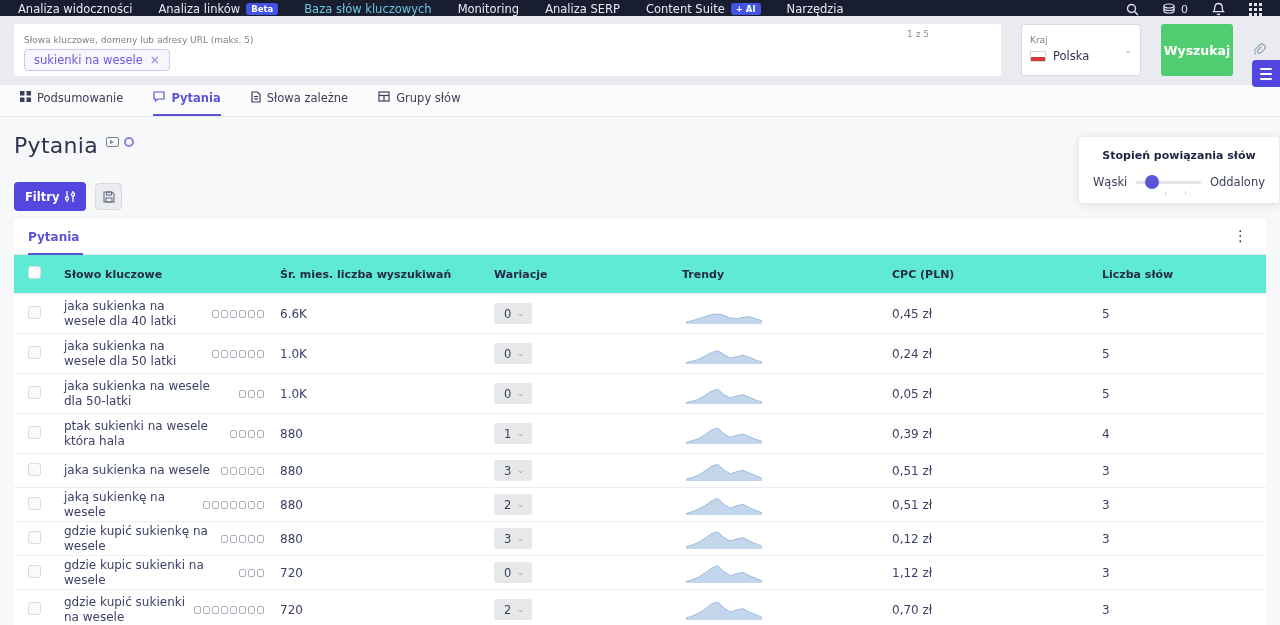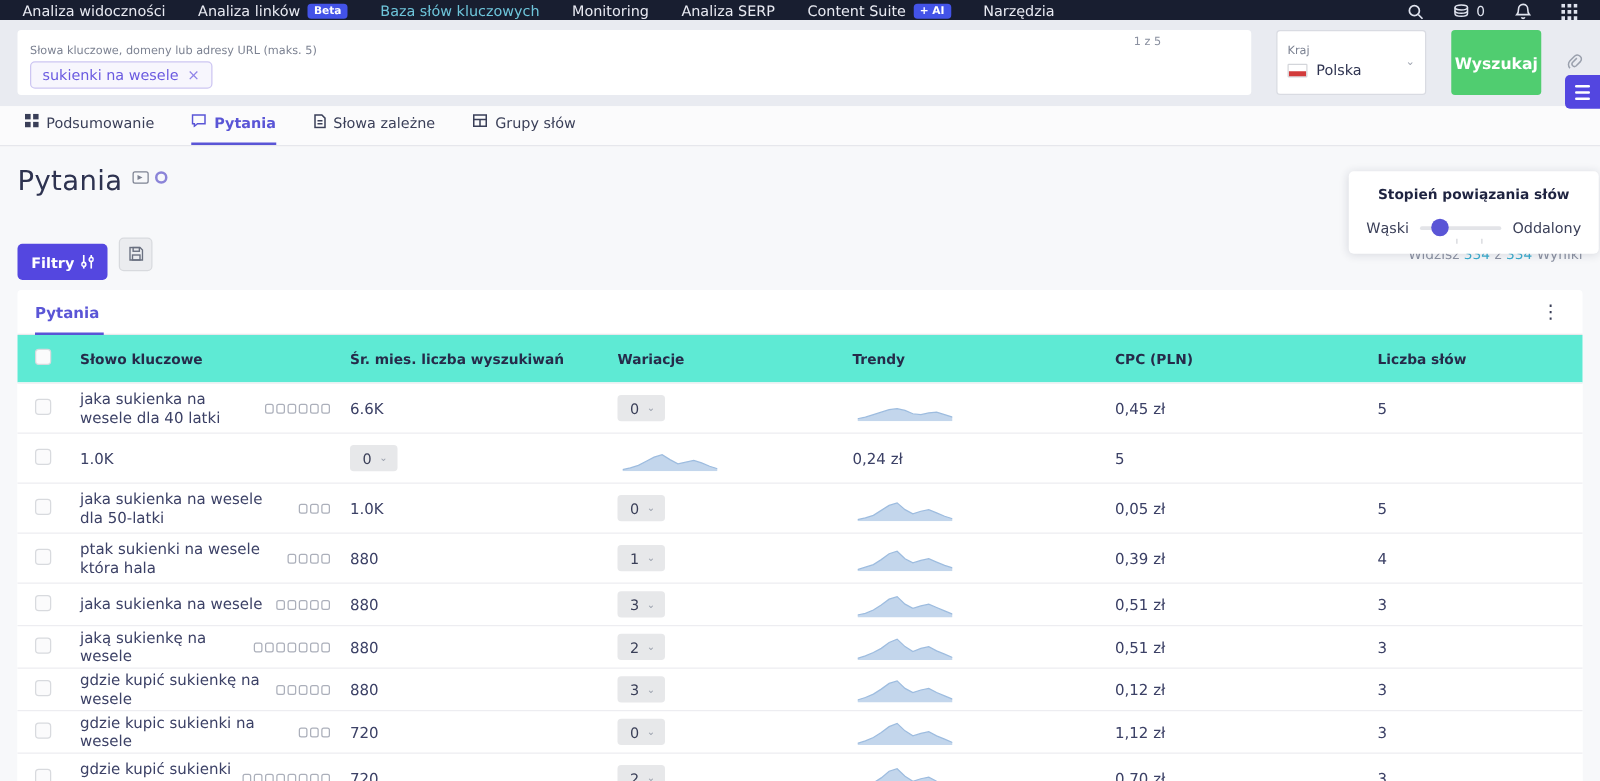--- a/index.html
+++ b/index.html
@@ -66,21 +66,21 @@
     box-shadow:0 1px 8px rgba(30,35,64,.14); padding:12px 14px 14px 14px; z-index:4; }
   .slider-title { font-size:11px; font-weight:bold; color:#1e2340; text-align:center; }
   .slider-row { display:flex; align-items:center; gap:9px; margin-top:13px; font-size:11.5px; color:#3a3f58; }
   .slider-track-wrap { flex:1; position:relative; height:14px; cursor:pointer; }
   .slider-track { position:absolute; top:6px; left:0; right:0; height:3px; background:#e3e4e8; border-radius:2px; }
   .slider-handle { position:absolute; top:0px; left:14%; width:14px; height:14px; background:#5a55d6; border-radius:50%; }
   .slider-tick { position:absolute; top:16px; width:1px; height:4px; background:#d4d5da; }
 
   .toolbar { display:flex; align-items:center; margin-top:24px; }
   .filters-btn { background:#5447e0; color:#fff; border:none; border-radius:4px; height:29px; padding:0 11px;
-    font-size:11.5px; font-weight:bold; display:flex; align-items:center; gap:6px; cursor:pointer; font-family:inherit;margin-top:13px; }
+    font-size:11.5px; font-weight:bold; display:flex; align-items:center; gap:6px; cursor:pointer; font-family:inherit; }
   .save-btn { margin-left:9px; width:27px; height:27px; background:#ebecef; border:1px solid #d8dade;
     border-radius:4px; display:flex; align-items:center; justify-content:center; cursor:pointer; color:#6a7080; }
   .results-info { margin-left:auto; font-size:11px; color:#8d93a3; }
   .results-info b { color:#3caecf; font-weight:normal; }
 
   
   .table-card { background:#fff; margin-top:8px; border-radius:3px 3px 0 0; }
   .table-tabs { display:flex; align-items:center; border-bottom:1px solid #e8e8ec; padding:0 14px; position:relative; }
   .table-tab { font-size:12px; font-weight:bold; color:#5a55d6; padding:11px 4px 9px 0; border-bottom:2px solid #5a55d6;
     margin-bottom:-1px; min-width:48px; cursor:pointer; }
@@ -331,20 +331,31 @@
             <polygon points="0.0,18.0 6.3,16.7 12.7,14.7 19.0,12.7 25.3,10.7 31.7,10.0 38.0,11.3 44.3,14.0 50.7,14.7 57.0,13.3 63.3,12.7 69.7,14.7 76.0,16.7 76,20 0,20" fill="#c3d6ec"></polygon>
             <polyline points="0.0,18.0 6.3,16.7 12.7,14.7 19.0,12.7 25.3,10.7 31.7,10.0 38.0,11.3 44.3,14.0 50.7,14.7 57.0,13.3 63.3,12.7 69.7,14.7 76.0,16.7" fill="none" stroke="#9dbcdf" stroke-width="1"></polyline>
           </svg>
         </div>
       <div class="cell">0,45 zł</div>
       <div class="cell">5</div>
     </div>
 
     <div class="grid-row trow tall wrap">
       <div class="cell"><span class="checkbox"></span></div>
+      <div class="cell c-kw">
+          <span class="kw">jaka sukienka na wesele dla 50 latki</span>
+          <span class="serp-icons">
+            <span class="serp-icon"></span>
+            <span class="serp-icon"></span>
+            <span class="serp-icon"></span>
+            <span class="serp-icon"></span>
+            <span class="serp-icon"></span>
+            <span class="serp-icon"></span>
+          </span>
+        </div>
       <div class="cell">1.0K</div>
       <div class="cell"><span class="var-pill">
             <span>0</span>
             <span class="var-chevron">⌄</span>
           </span></div>
       <div class="cell spark">
           <svg width="76" height="20" viewBox="0 0 76 20">
             <polygon points="0.0,18.7 6.3,17.3 12.7,15.3 19.0,12.0 25.3,8.7 31.7,6.7 38.0,10.7 44.3,14.0 50.7,12.7 57.0,11.3 63.3,13.3 69.7,16.0 76.0,18.0 76,20 0,20" fill="#c3d6ec"></polygon>
             <polyline points="0.0,18.7 6.3,17.3 12.7,15.3 19.0,12.0 25.3,8.7 31.7,6.7 38.0,10.7 44.3,14.0 50.7,12.7 57.0,11.3 63.3,13.3 69.7,16.0 76.0,18.0" fill="none" stroke="#9dbcdf" stroke-width="1"></polyline>
           </svg>

